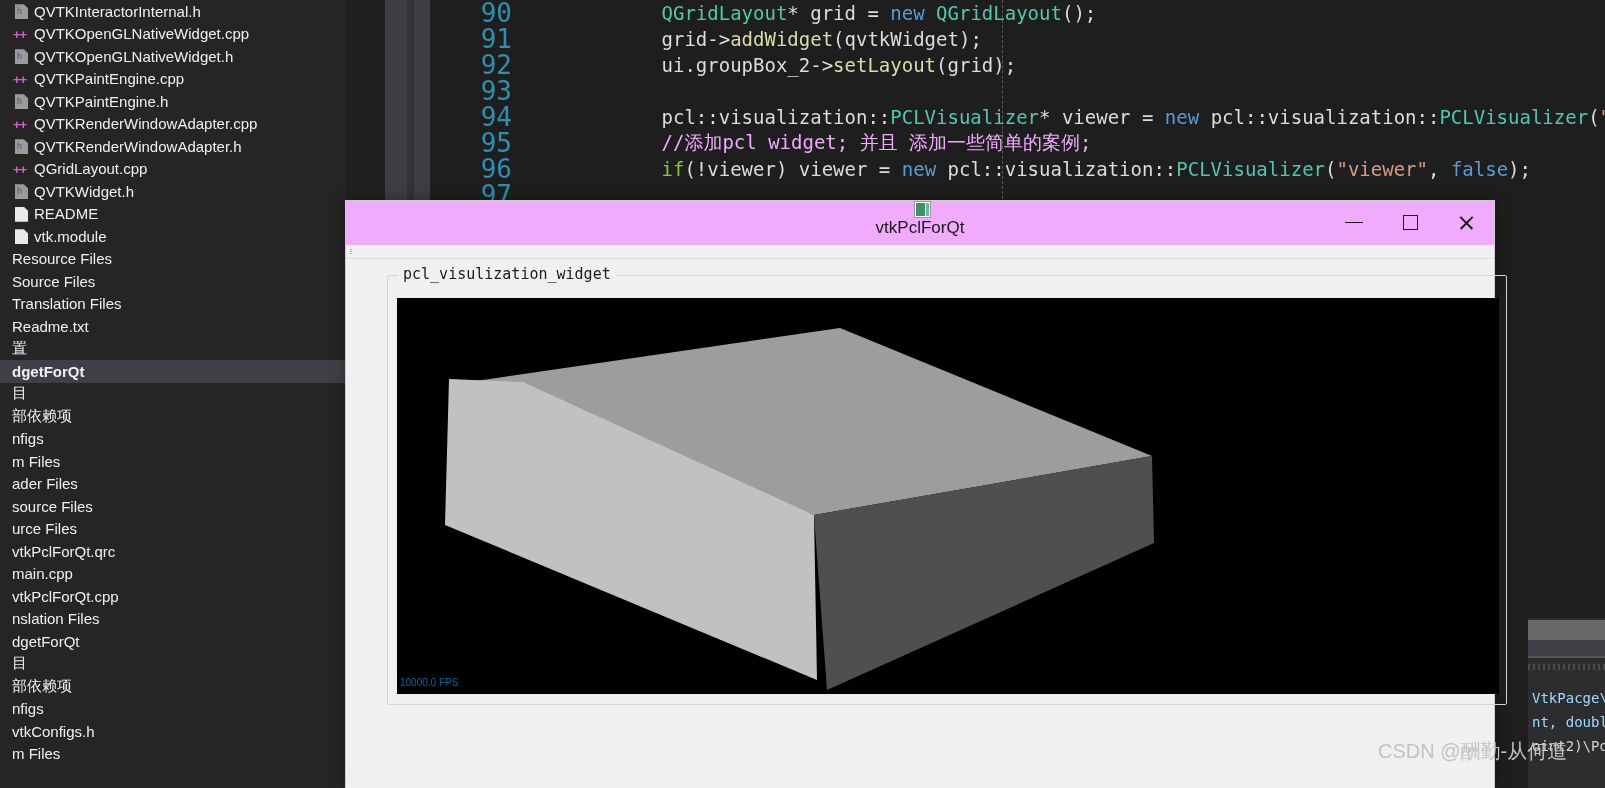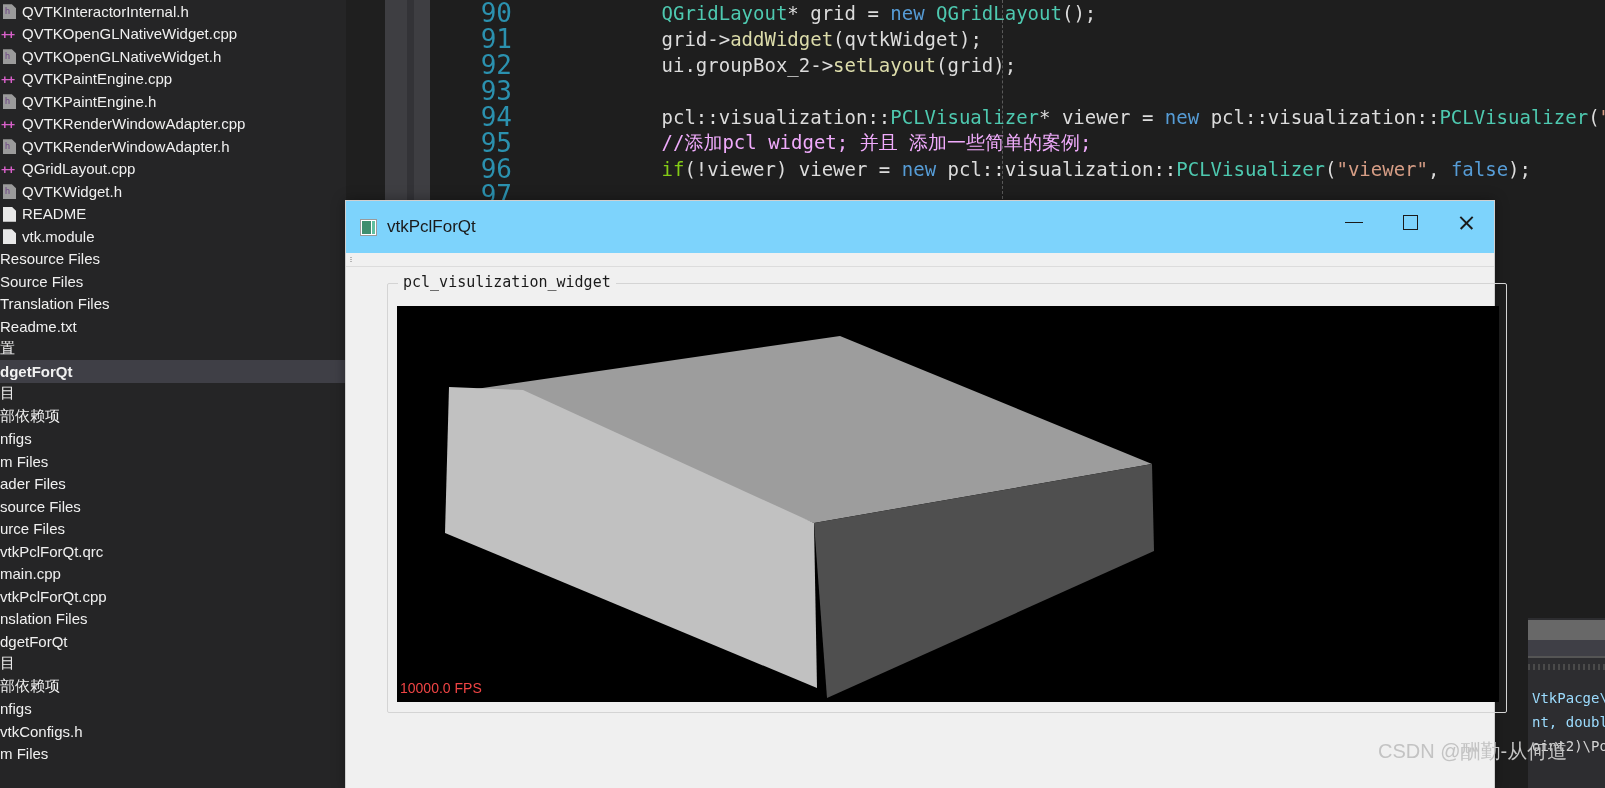--- a/index.html
+++ b/index.html
@@ -17,21 +17,21 @@
     background: #252526;
     overflow: hidden;
   }
   .tree-row {
     position: relative;
     height: 22.5px;
     display: flex; align-items: center;
     color: #f0f0f0;
     font-size: 15px;
     white-space: nowrap;
-    padding-left: 0;
+    padding-left: 12px;
   }
   .tree-row.selected {
     background: #3f3f46;
     font-weight: bold;
   }
   .tree-row .ico {
     flex: 0 0 auto;
     width: 18px; height: 16px;
     margin-right: 4px;
     position: relative;
@@ -121,23 +121,23 @@
   
   .dialog {
     position: absolute; left: 345px; top: 200px;
     width: 1150px; height: 588px;
     background: #f0f0f0;
     border: 1px solid #cfcfcf;
     box-shadow: 0 0 12px rgba(0,0,0,0.35);
   }
   .titlebar {
     position: relative;
-    height: 52px;
-    background: #7dd3fc;
-    display: flex; align-items: center;
+    height: 44px;
+    background: #f0abfc;
+    display: flex; align-items: center; flex-direction: column;
   }
   .title-icon {
     width: 17px; height: 17px;
     margin-left: 14px; margin-right: 10px;
     border: 1px solid #9a9a9a;
     background: #ffffff;
     position: relative; flex: 0 0 auto;
   }
   .title-icon::before {
     content: ""; position: absolute; left: 1px; top: 1px;
@@ -191,21 +191,21 @@
     font-size: 15px; color: #1a1a1a;
   }
   .viewport {
     position: absolute; left: 9px; top: 22px;
     width: 1102px; height: 396px;
     background: #000000;
     overflow: hidden;
   }
   .fps {
     position: absolute; left: 3px; bottom: 6px;
-    color: #ef4444; font-size: 14px;
+    color: #0369a1; font-size: 10px;
     font-family: "Liberation Sans", sans-serif;
   }
   .cube { position: absolute; left: 0; top: 0; width: 1102px; height: 396px; }
 
   
   .watermark {
     position: absolute; left: 1378px; top: 738px;
     font-size: 20px; color: #c3c3c3;
     white-space: nowrap;
     font-family: "Liberation Sans", sans-serif;

